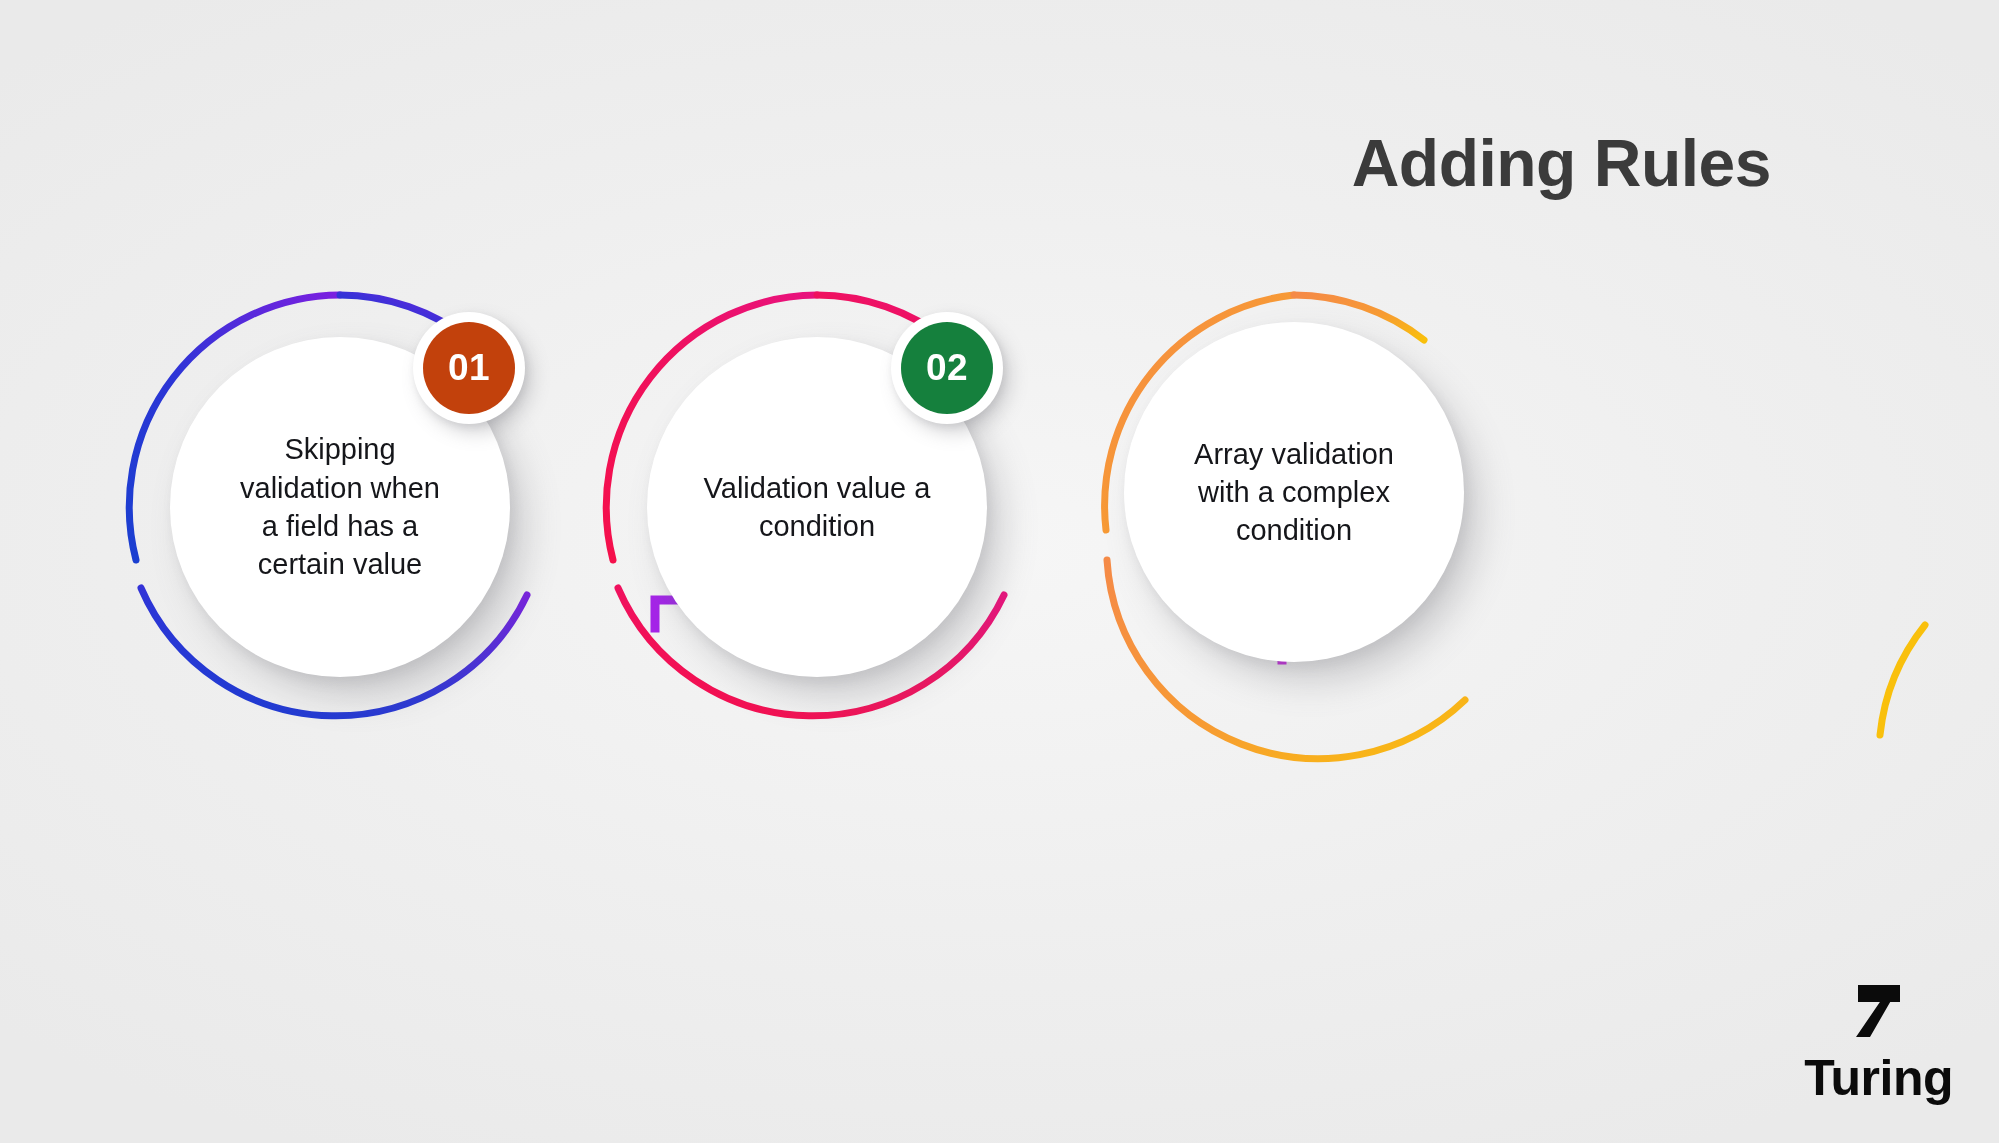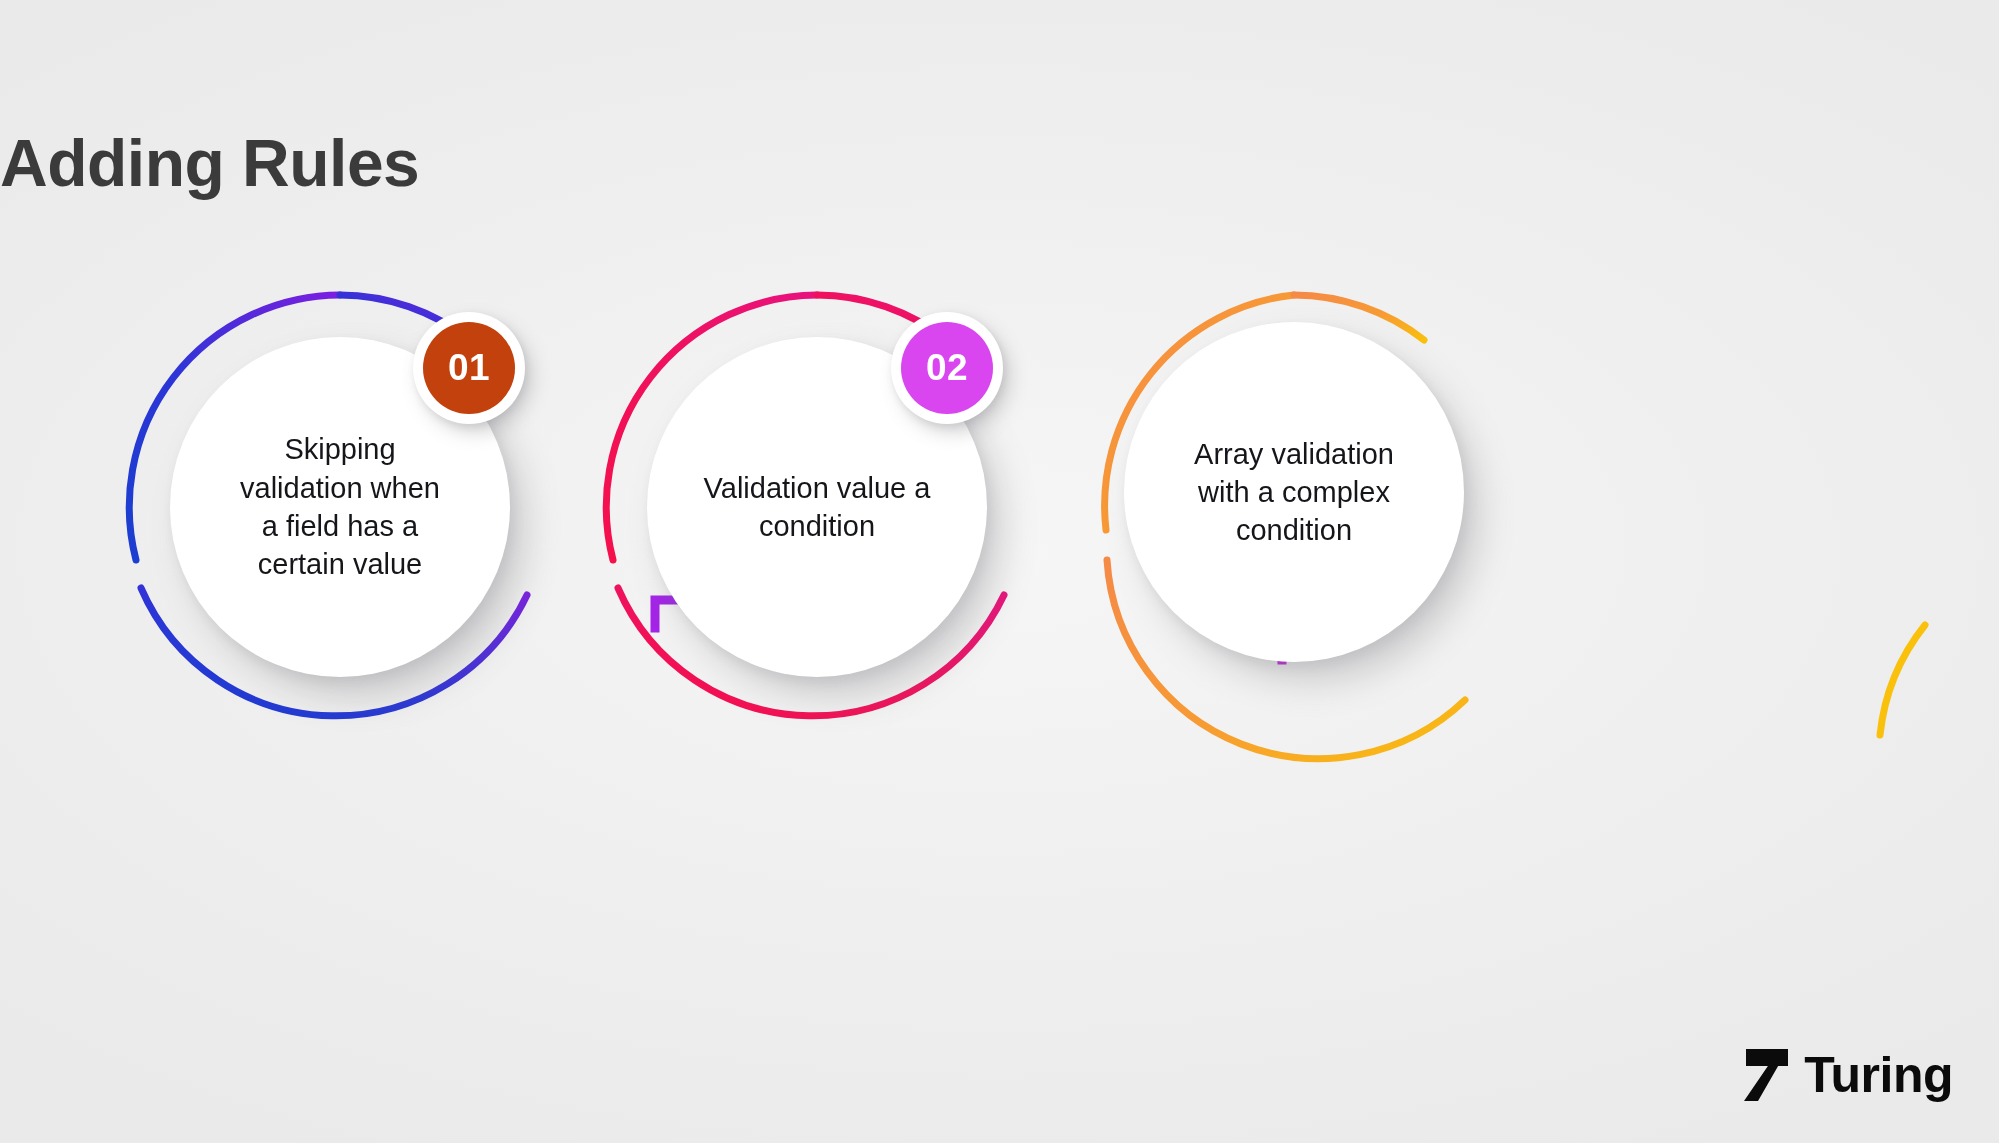--- a/index.html
+++ b/index.html
@@ -20,21 +20,21 @@
     background:
       radial-gradient(ellipse 70% 60% at 50% 48%, #f6f6f6 0%, #efefef 55%, #eaeaea 100%);
   }
 
   
   .title {
     position: absolute;
     top: 130px;
     left: 0;
     width: 1771px;
-    text-align: left;
+    text-align: right;
     font-size: 66px;
     font-weight: bold;
     color: #3b3b3b;
     letter-spacing: -0.5px;
     line-height: 1;
   }
 
   
   #vector {
     position: absolute;
@@ -105,20 +105,21 @@
   .badge-3 { left: 1369px; top: 312px; }
 
   
   .logo {
     position: absolute;
     right: 46px;
     bottom: 40px;
     display: flex;
     align-items: center;
     gap: 14px;
+    flex-direction: column;
   }
   .logo-mark { display: block; }
   .logo-word {
     font-size: 50px;
     font-weight: bold;
     color: #0b0b0b;
     letter-spacing: -0.5px;
     line-height: 1;
   }
 </style>
@@ -216,21 +217,21 @@
     <div class="badge-inner" style="background:#c2410c">
       <span>01</span>
     </div>
   </div>
 
   <div class="node node-2">
     <div class="node-text">Validation value a
 condition</div>
   </div>
   <div class="badge badge-2">
-    <div class="badge-inner" style="background:#d946ef">
+    <div class="badge-inner" style="background:#15803d">
       <span>02</span>
     </div>
   </div>
 
   <div class="node node-3">
     <div class="node-text">Array validation
 with a complex
 condition</div>
   </div>
 

